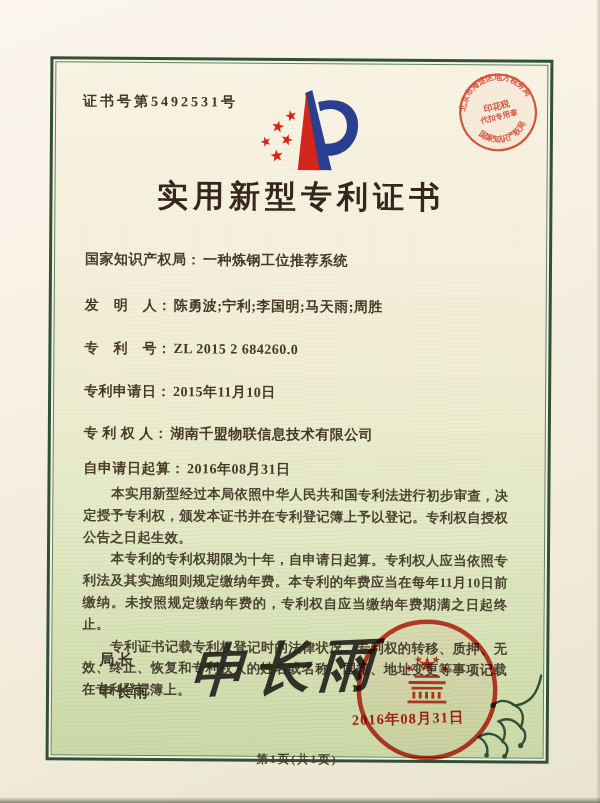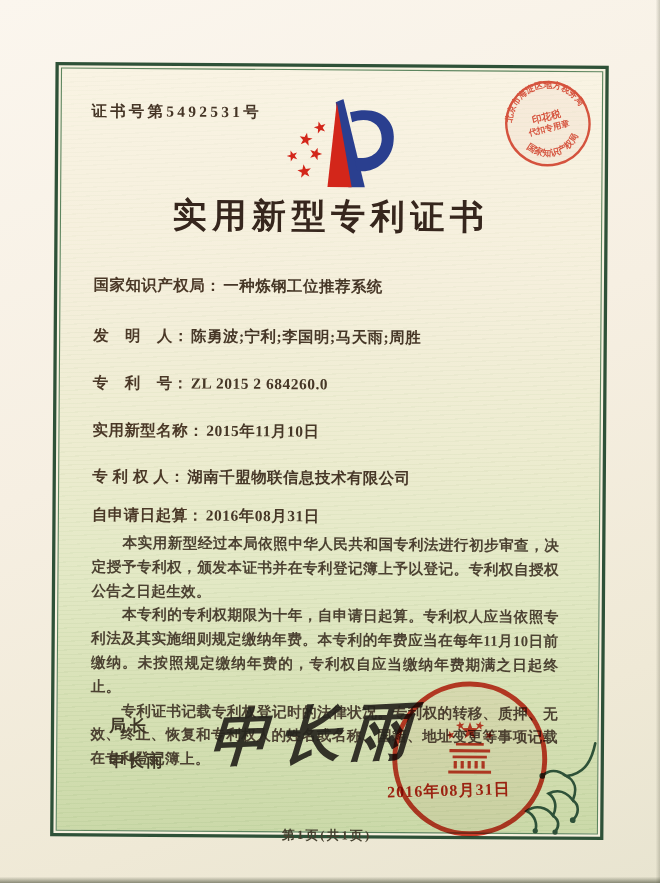--- a/index.html
+++ b/index.html
@@ -100,21 +100,21 @@
       <div class="field f0">
         <span class="label">国家知识产权局：</span><span class="value">一种炼钢工位推荐系统</span>
       </div>
       <div class="field f1">
         <span class="label">发　明　人：</span><span class="value">陈勇波;宁利;李国明;马天雨;周胜</span>
       </div>
       <div class="field f2">
         <span class="label">专　利　号：</span><span class="value">ZL 2015 2 684260.0</span>
       </div>
       <div class="field f3">
-        <span class="label">实用新型名称：</span><span class="value">2015年11月10日</span>
+        <span class="label">专利申请日：</span><span class="value">2015年11月10日</span>
       </div>
       <div class="field f4">
         <span class="label">专 利 权 人：</span><span class="value">湖南千盟物联信息技术有限公司</span>
       </div>
       <div class="field f5">
         <span class="label">自申请日起算：</span><span class="value">2016年08月31日</span>
       </div>
 
       <div class="paras">
         <p>本实用新型经过本局依照中华人民共和国专利法进行初步审查，决定授予专利权，颁发本证书并在专利登记簿上予以登记。专利权自授权公告之日起生效。</p>

